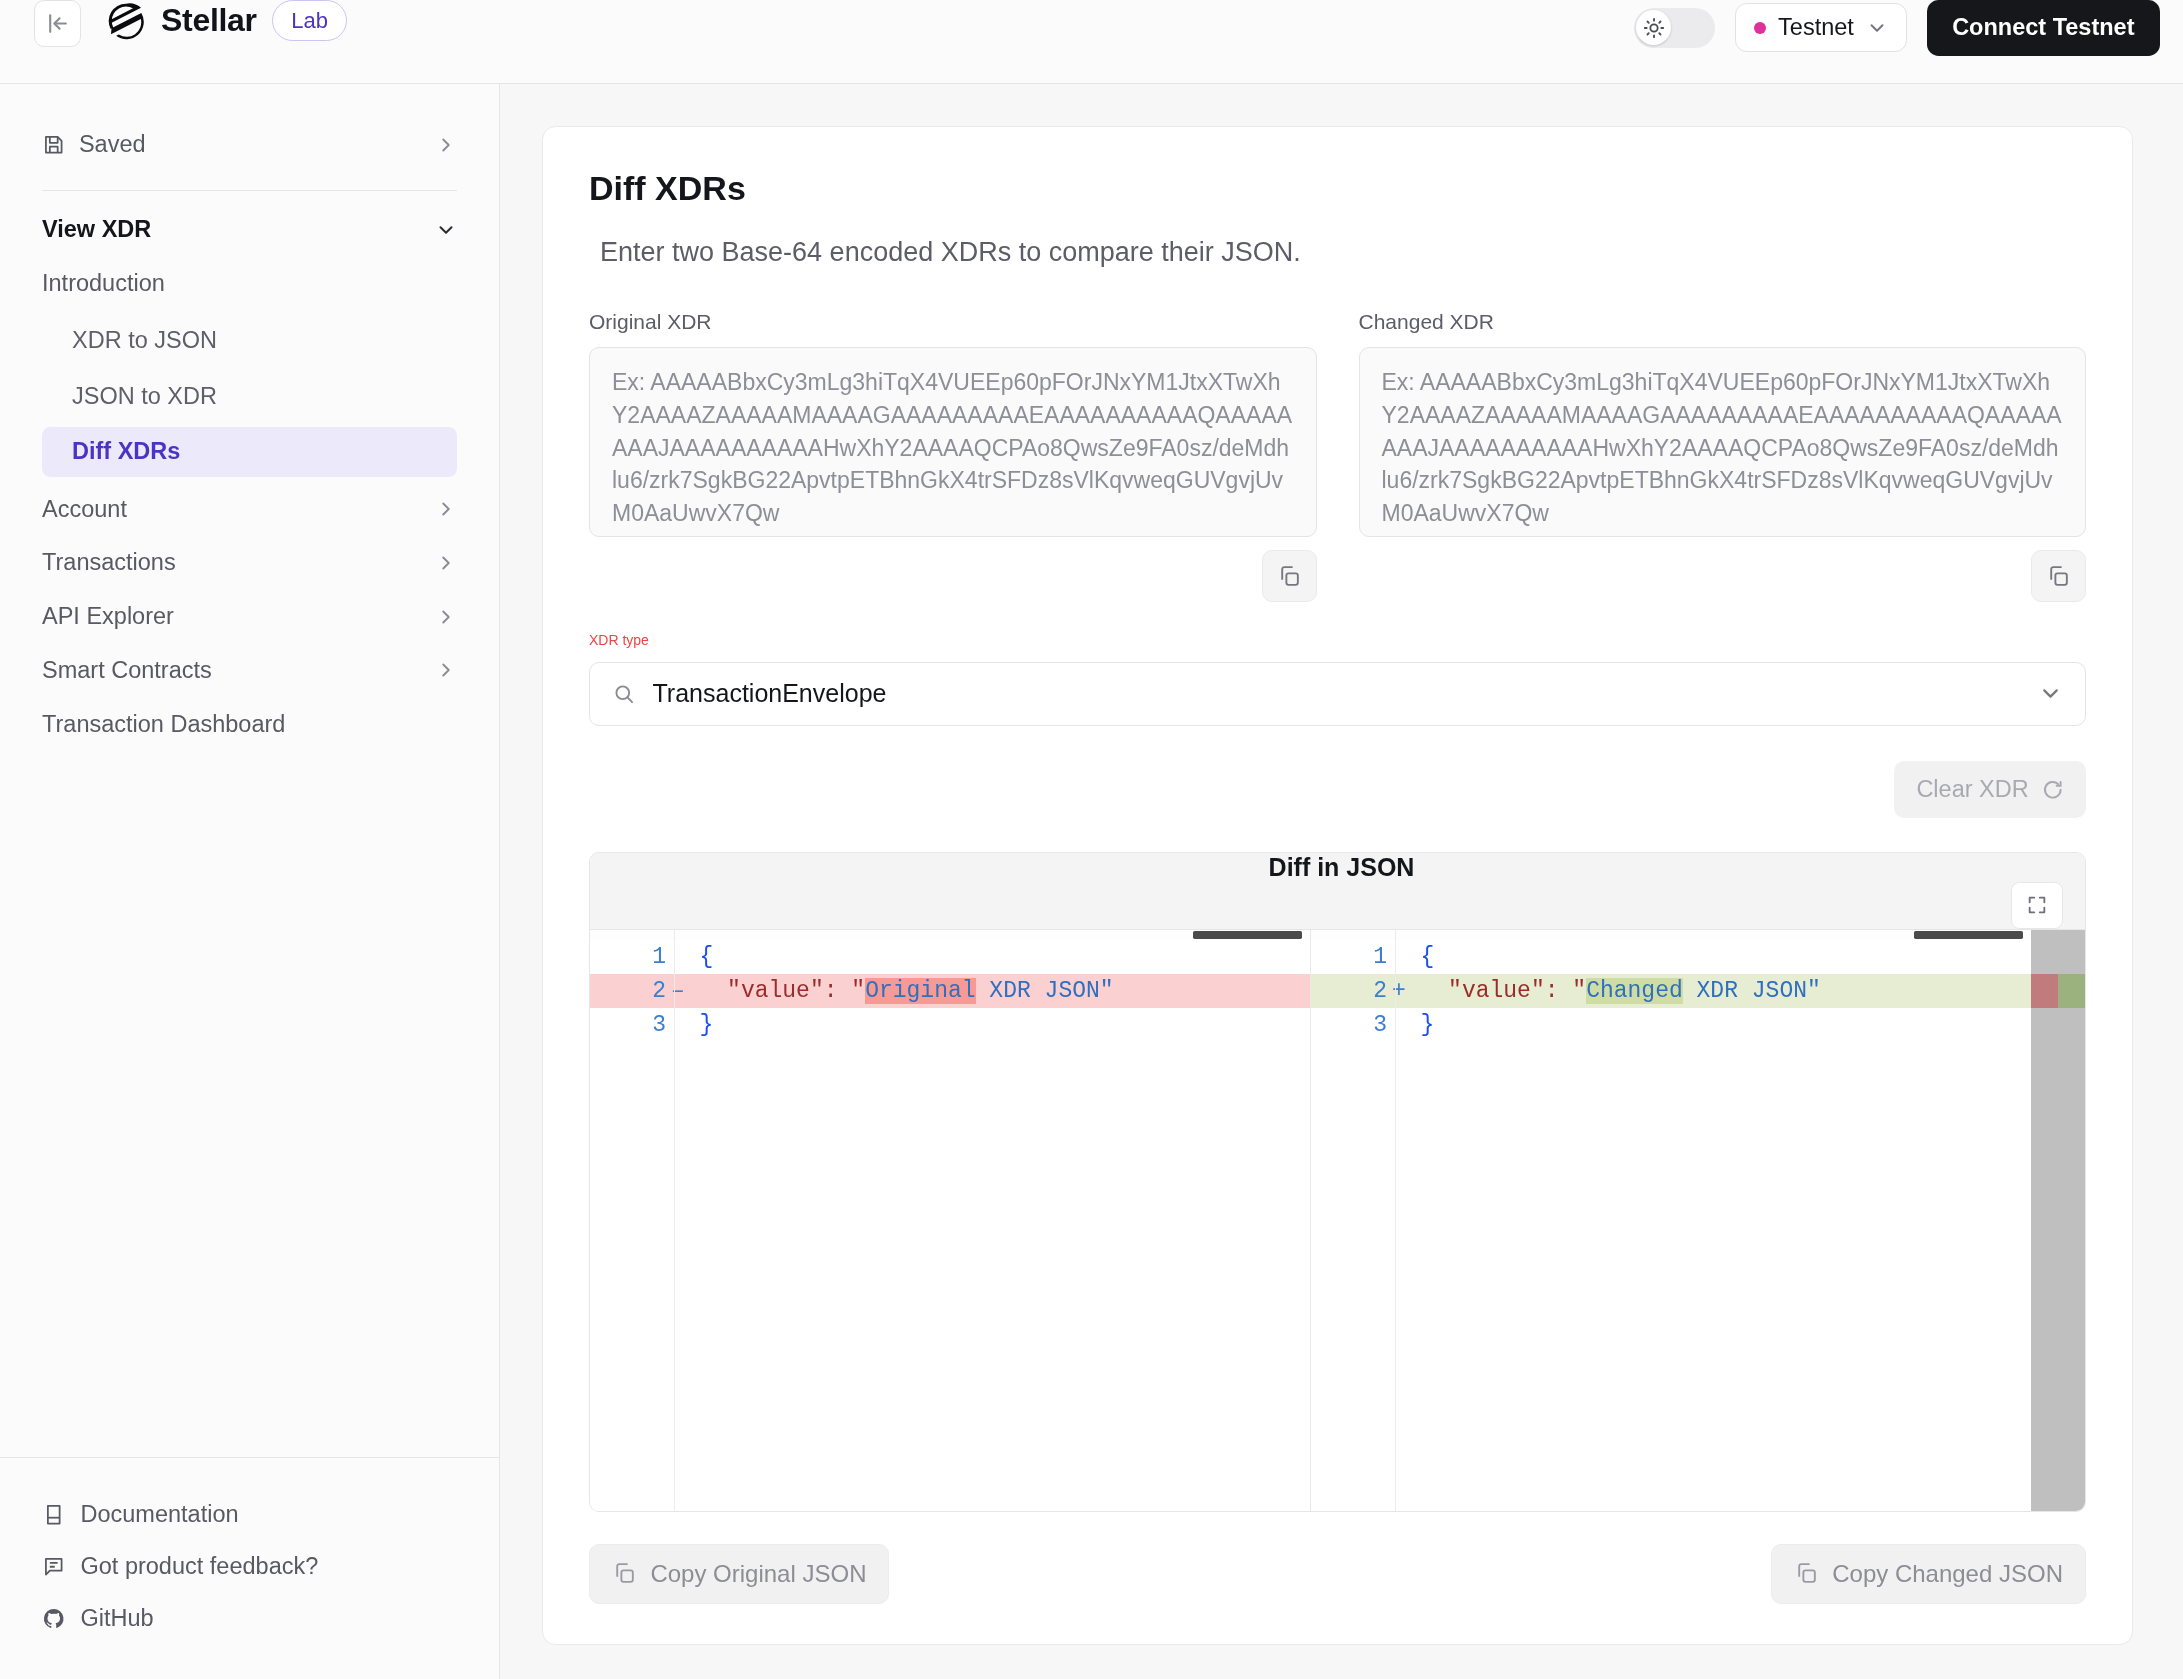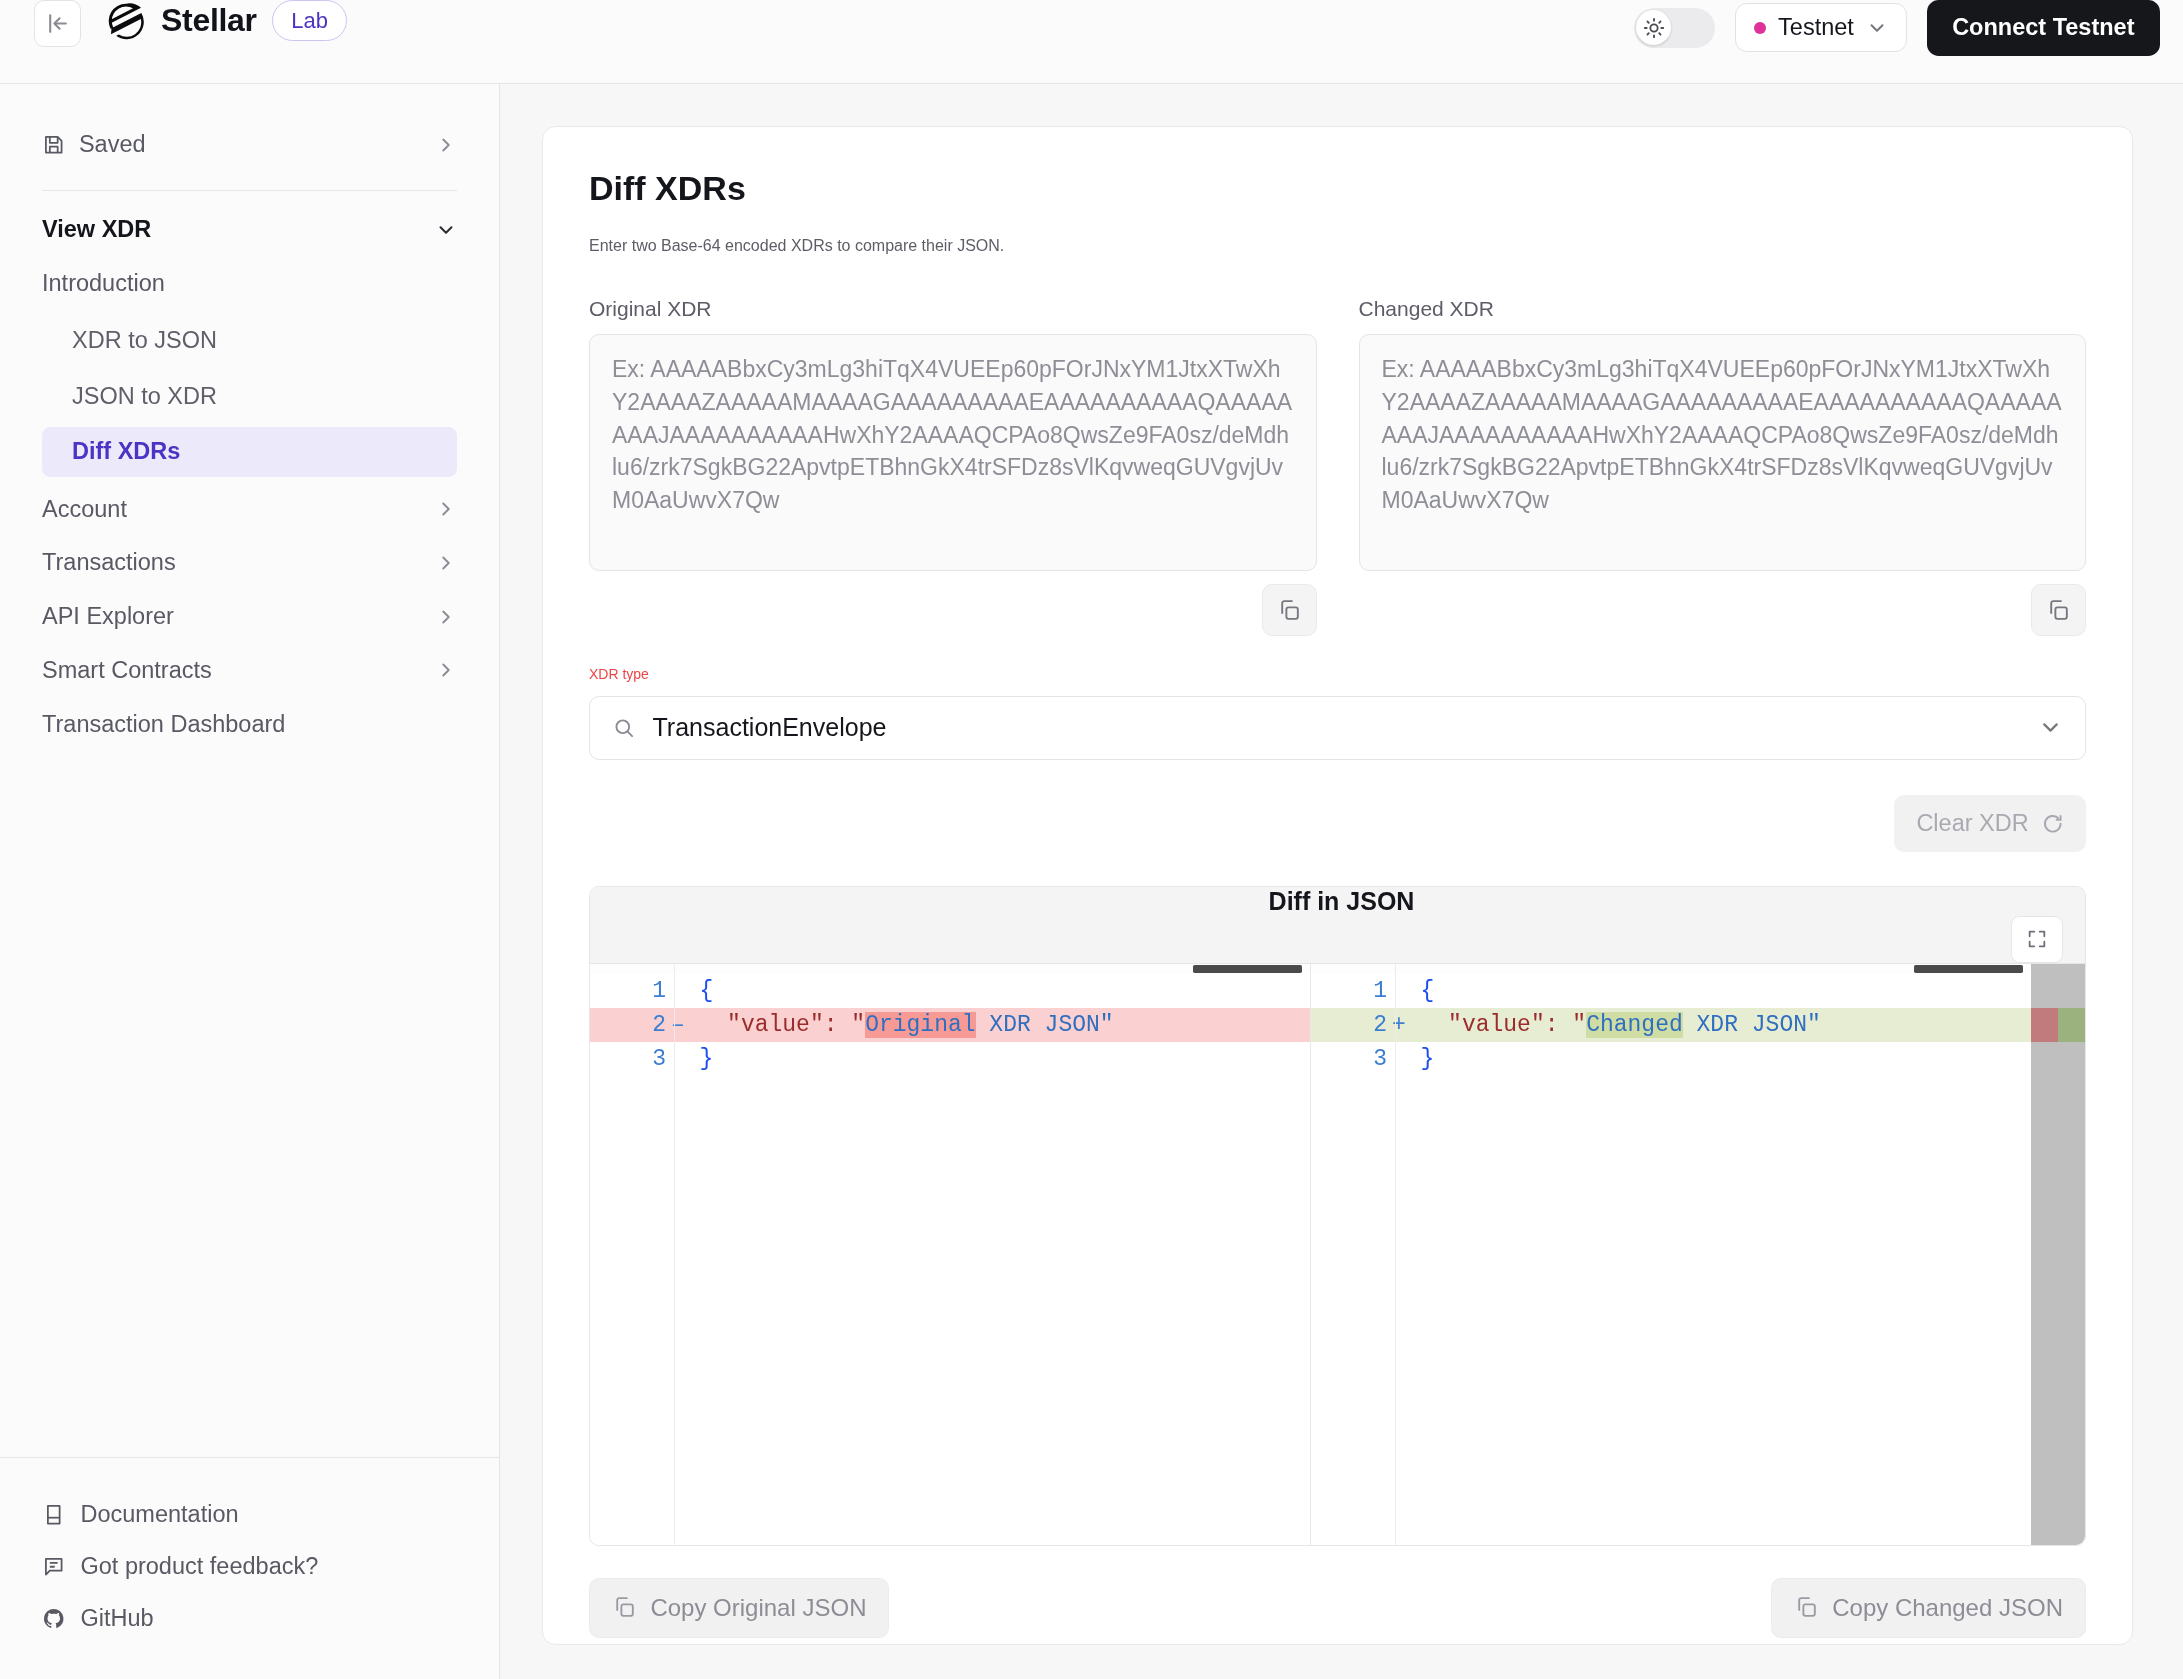--- a/index.html
+++ b/index.html
@@ -101,29 +101,29 @@
   .main {
     flex: 1; min-width: 0; background: #f7f7f8;
     padding: 42px 50px 34px 42px; overflow: hidden;
   }
   .card {
     background: #ffffff; border: 0.8px solid #e9e9ec;
     border-radius: 13.4px; padding: 42px 46px 46px 46px;
     height: 100%;
   }
   .card-title { font-size: 34px; font-weight: 700; color: #15161c; }
-  .card-sub { margin-top: 28.6px; font-size: 16px; color: #5c5d66; }
+  .card-sub { margin-top: 28.6px; font-size: 27px; color: #5c5d66; margin-left: 11px; }
 
   .xdr-grid {
     display: grid; grid-template-columns: 1fr 1fr;
     gap: 42px; margin-top: 42px;
   }
   .field-label { font-size: 21px; color: #5c5d66; margin-bottom: 13.4px; }
   .xdr-area {
-    height: 237px; border: 0.8px solid #e4e4e8; border-radius: 10px;
+    height: 190px; border: 0.8px solid #e4e4e8; border-radius: 10px;
     background: #fafafb; padding: 18.5px 22px;
     font-size: 23px; line-height: 1.42; color: #8d8e96;
     overflow: hidden; word-break: break-all; cursor: text;
     font-family: "Liberation Sans", sans-serif;
   }
   .area-actions { display: flex; justify-content: flex-end; margin-top: 13.4px; }
   .icon-btn {
     width: 55px; height: 52px; border-radius: 10px;
     background: #f4f4f5; border: 0.8px solid #eaeaec;
     display: flex; align-items: center; justify-content: center; cursor: pointer;

